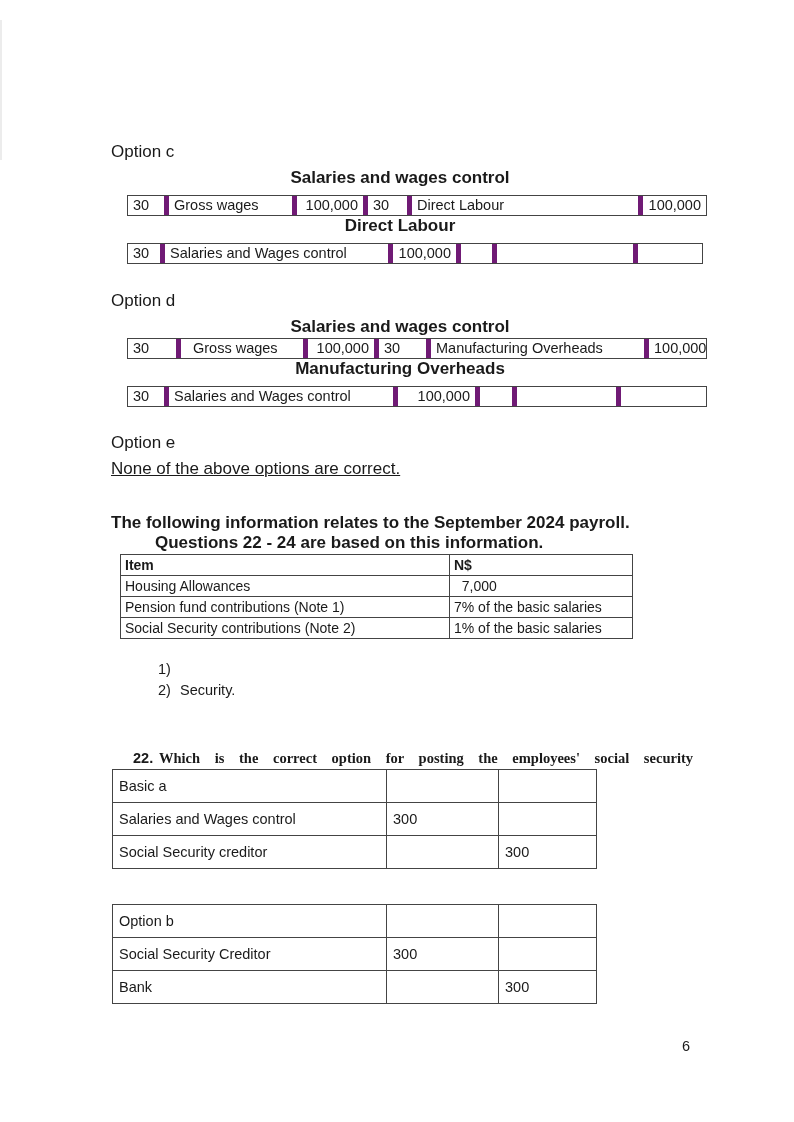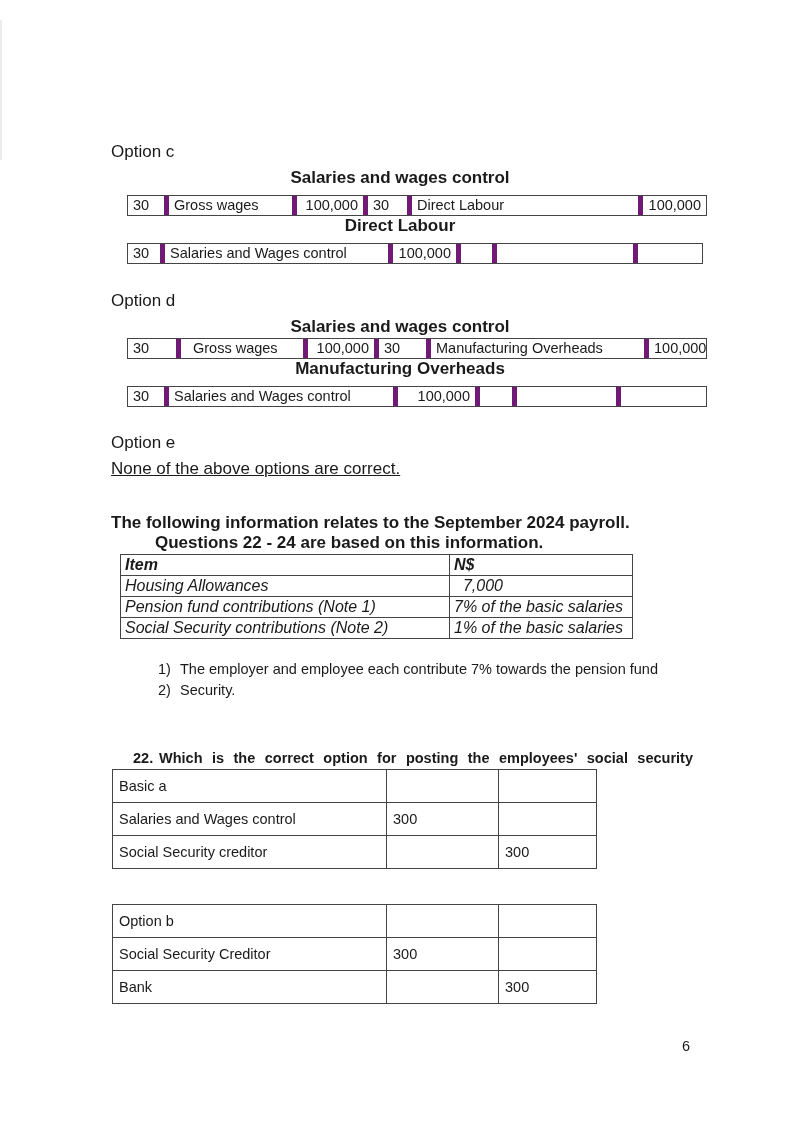--- a/index.html
+++ b/index.html
@@ -10,21 +10,21 @@
   .bold { font-weight: bold; }
   .center { text-align: center; }
   .left-edge { position: absolute; left: 0; top: 20px; width: 2px; height: 140px; background: #ececec; }
 
   .ledger { position: absolute; display: flex; border: 1px solid #444; box-sizing: border-box; margin-left: 17px; }
   .ledger .cell { border-left: 5px solid #701a75; box-sizing: border-box; font-size: 14.5px;
                   line-height: 18px; padding: 0 5px; white-space: nowrap; overflow: hidden; }
   .ledger .cell:first-child { border-left: none; }
   .ledger .cell.r { text-align: right; }
 
-  table.info { position: absolute; border-collapse: collapse; font-size: 16px; font-style: italic; }
+  table.info { position: absolute; border-collapse: collapse; font-size: 14px; }
   table.info td { border: 1px solid #444; padding: 0 4px; height: 20px; line-height: 18px; white-space: nowrap; }
 
   .notes { position: absolute; font-size: 14.5px; line-height: 20px; }
   .notes .item { display: flex; }
   .notes .num { width: 22px; flex: none; }
   .notes .body { text-align: justify; text-align-last: left; }
   .notes .body.full { text-align-last: justify; }
 
   .question { position: absolute; font-size: 14.5px; line-height: 20px; font-weight: bold; display: flex; }
   .question .qbody { text-align: justify; }
@@ -102,34 +102,33 @@
   <tr>
     <td>Social Security contributions (Note 2)</td>
     <td>1% of the basic salaries</td>
   </tr>
 </tbody>
   </table>
 
 <div class="notes" style="left:158px; top:659px; width:535px;">
   <div class="item">
     <span class="num">1)</span>
-    <span class="body">The employer and employee each contribute 7% towards the pension fund</span>
   </div>
   <div class="item" style="margin-top:1px;">
     <span class="num">2)</span>
     <div style="flex:1;">
       <div class="body">Security.</div>
     </div>
   </div>
 </div>
 
 <div class="question" style="left:133px; top:748px; width:560px;align-items:center;">
   <span style="width:26px; flex:none;">22.</span>
   <div style="flex:1;">
-    <div class="qbody" style="text-align-last:justify;">Which is the correct option for posting the employees' social security</div>
+    <div class="qbody" style="text-align-last:justify;font-family:Liberation Serif, serif;">Which is the correct option for posting the employees' social security</div>
   </div>
 </div>
 
 <table class="journal" style="left:112px; top:769px; width:485px;">
   <tbody>
       <tr>
     <td style="width:274px;">Basic a</td>
     <td style="width:112px;"></td>
     <td></td>
   </tr>

